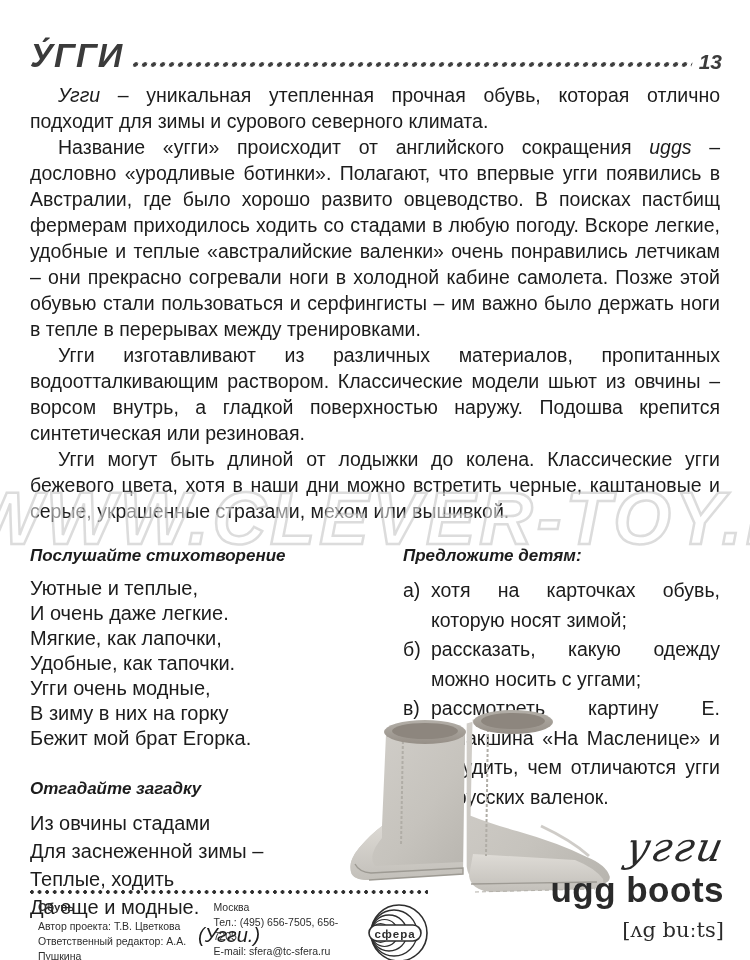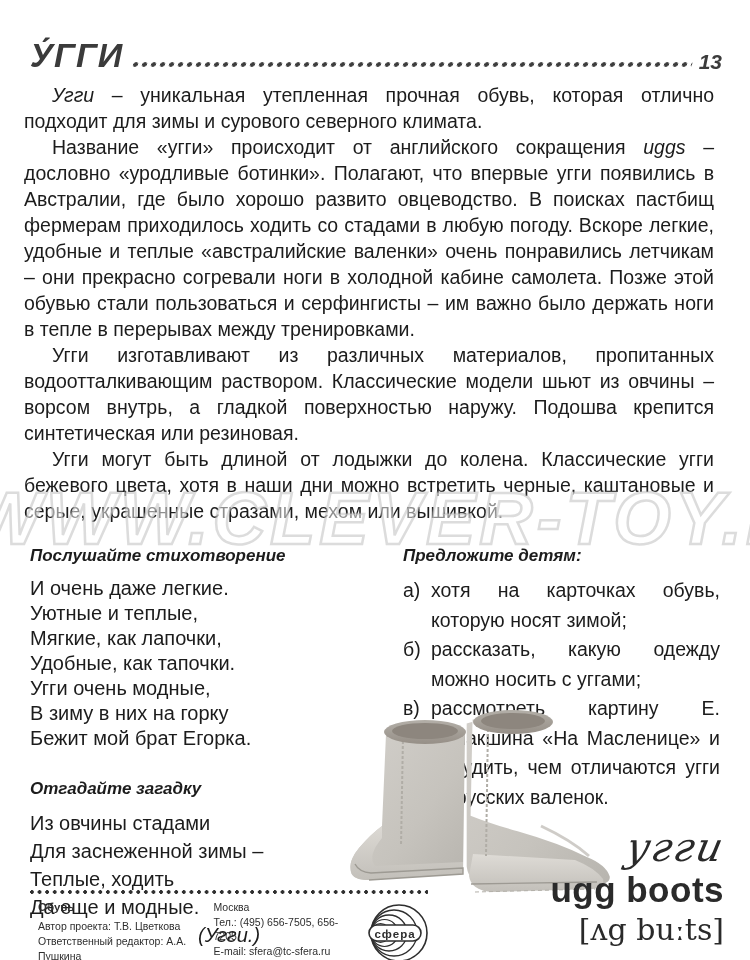--- a/index.html
+++ b/index.html
@@ -8,21 +8,21 @@
 
   
   .header{display:flex;align-items:flex-end;margin:38px 28px 10px 30px;}
   .title{font-size:34px;font-weight:bold;font-style:italic;color:#3b3b3b;letter-spacing:1px;line-height:1;}
   .leader{flex:1;height:5px;margin:0 6px 5px 10px;
     background-image:radial-gradient(circle at 2.5px 2.5px,#3d3d3d 2.1px,transparent 2.6px);
     background-size:9px 5px;background-repeat:repeat-x;transform:skewX(-18deg);}
   .pagenum{font-size:21px;font-weight:bold;font-style:italic;color:#3b3b3b;line-height:1;margin-bottom:0px;}
 
   
-  .article{margin:0 24px;width:690px;}
+  .article{margin:0 30px;width:690px;}
   .para{margin:0;text-indent:28px;text-align:justify;font-size:19.5px;line-height:26px;color:#1c1c1c;}
   .para i{font-style:italic;}
 
   
   .cols{display:flex;margin:22px 30px 0 30px;width:690px;}
   .col-left{width:335px;}
   .col-right{width:317px;margin-left:auto;}
   .subhead{font-size:17px;font-weight:bold;font-style:italic;margin:0 0 10px 0;color:#1c1c1c;}
   .poem-line{font-size:20px;line-height:25px;color:#1c1c1c;}
   .task{position:relative;padding-left:28px;text-align:justify;font-size:19.5px;line-height:29.5px;color:#1c1c1c;}
@@ -31,21 +31,21 @@
   .riddle-line{font-size:20px;line-height:28px;color:#1c1c1c;}
   .riddle-answer{font-size:20px;line-height:28px;font-style:italic;padding-left:168px;color:#1c1c1c;}
 
   
   .boots{position:absolute;left:345px;top:668px;width:280px;height:200px;}
 
   
   .vocab{position:absolute;right:26px;top:786px;text-align:right;}
   .vocab-cursive{font-family:"DejaVu Serif",serif;font-style:italic;font-size:40px;line-height:46px;color:#2a2a2a;transform:skewX(-12deg);display:inline-block;letter-spacing:2px;}
   .vocab-en{font-size:35px;font-weight:bold;line-height:40px;color:#2a2a2a;letter-spacing:0.5px;}
-  .vocab-tr{font-family:"DejaVu Serif",serif;font-size:30px;line-height:40px;color:#2a2a2a;}
+  .vocab-tr{font-family:"DejaVu Serif",serif;font-size:21px;line-height:40px;color:#2a2a2a;}
 
   
   .footer{position:absolute;left:30px;top:852px;width:400px;}
   .footer-dots{height:4px;width:398px;margin-bottom:6px;
     background-image:radial-gradient(circle at 2px 2px,#2f2f2f 1.6px,transparent 2.1px);
     background-size:7.6px 4px;background-repeat:repeat-x;}
   .footer-row{display:flex;align-items:flex-start;}
   .f-col1{width:182px;font-size:10.5px;line-height:15px;color:#2e2e2e;padding-left:8px;}
   .f-col1 .f-bold{font-weight:bold;font-size:11.5px;margin-bottom:4px;}
   .f-col2{width:152px;font-size:10.5px;line-height:14.5px;color:#2e2e2e;}
@@ -75,22 +75,22 @@
     <div class="article">
       <p class="para"><i>Угги</i><span> – уникальная утепленная прочная обувь, которая отлично подходит для зимы и сурового северного климата.</span></p>
       <p class="para"><span>Название «угги» происходит от английского сокращения </span><i>uggs</i><span> – дословно «уродливые ботинки». Полагают, что впервые угги появились в Австралии, где было хорошо развито овцеводство. В поисках пастбищ фермерам приходилось ходить со стадами в любую погоду. Вскоре легкие, удобные и теплые «австралийские валенки» очень понравились летчикам – они прекрасно согревали ноги в холодной кабине самолета. Позже этой обувью стали пользоваться и серфингисты – им важно было держать ноги в тепле в перерывах между тренировками.</span></p>
       <p class="para"><span>Угги изготавливают из различных материалов, пропитанных водоотталкивающим раствором. Классические модели шьют из овчины – ворсом внутрь, а гладкой поверхностью наружу. Подошва крепится синтетическая или резиновая.</span></p>
       <p class="para"><span>Угги могут быть длиной от лодыжки до колена. Классические угги бежевого цвета, хотя в наши дни можно встретить черные, каштановые и серые, украшенные стразами, мехом или вышивкой.</span></p>
     </div>
 
     <div class="cols">
       <div class="col-left">
         <p class="subhead">Послушайте стихотворение</p>
+        <div class="poem-line">Уютные и теплые,</div>
         <div class="poem-line">И очень даже легкие.</div>
-        <div class="poem-line">Уютные и теплые,</div>
         <div class="poem-line">Мягкие, как лапочки,</div>
         <div class="poem-line">Удобные, как тапочки.</div>
         <div class="poem-line">Угги очень модные,</div>
         <div class="poem-line">В зиму в них на горку</div>
         <div class="poem-line">Бежит мой брат Егорка.</div>
 
         <div class="riddle">
           <p class="subhead">Отгадайте загадку</p>
           <div class="riddle-line">Из овчины стадами</div>
           <div class="riddle-line">Для заснеженной зимы –</div>

